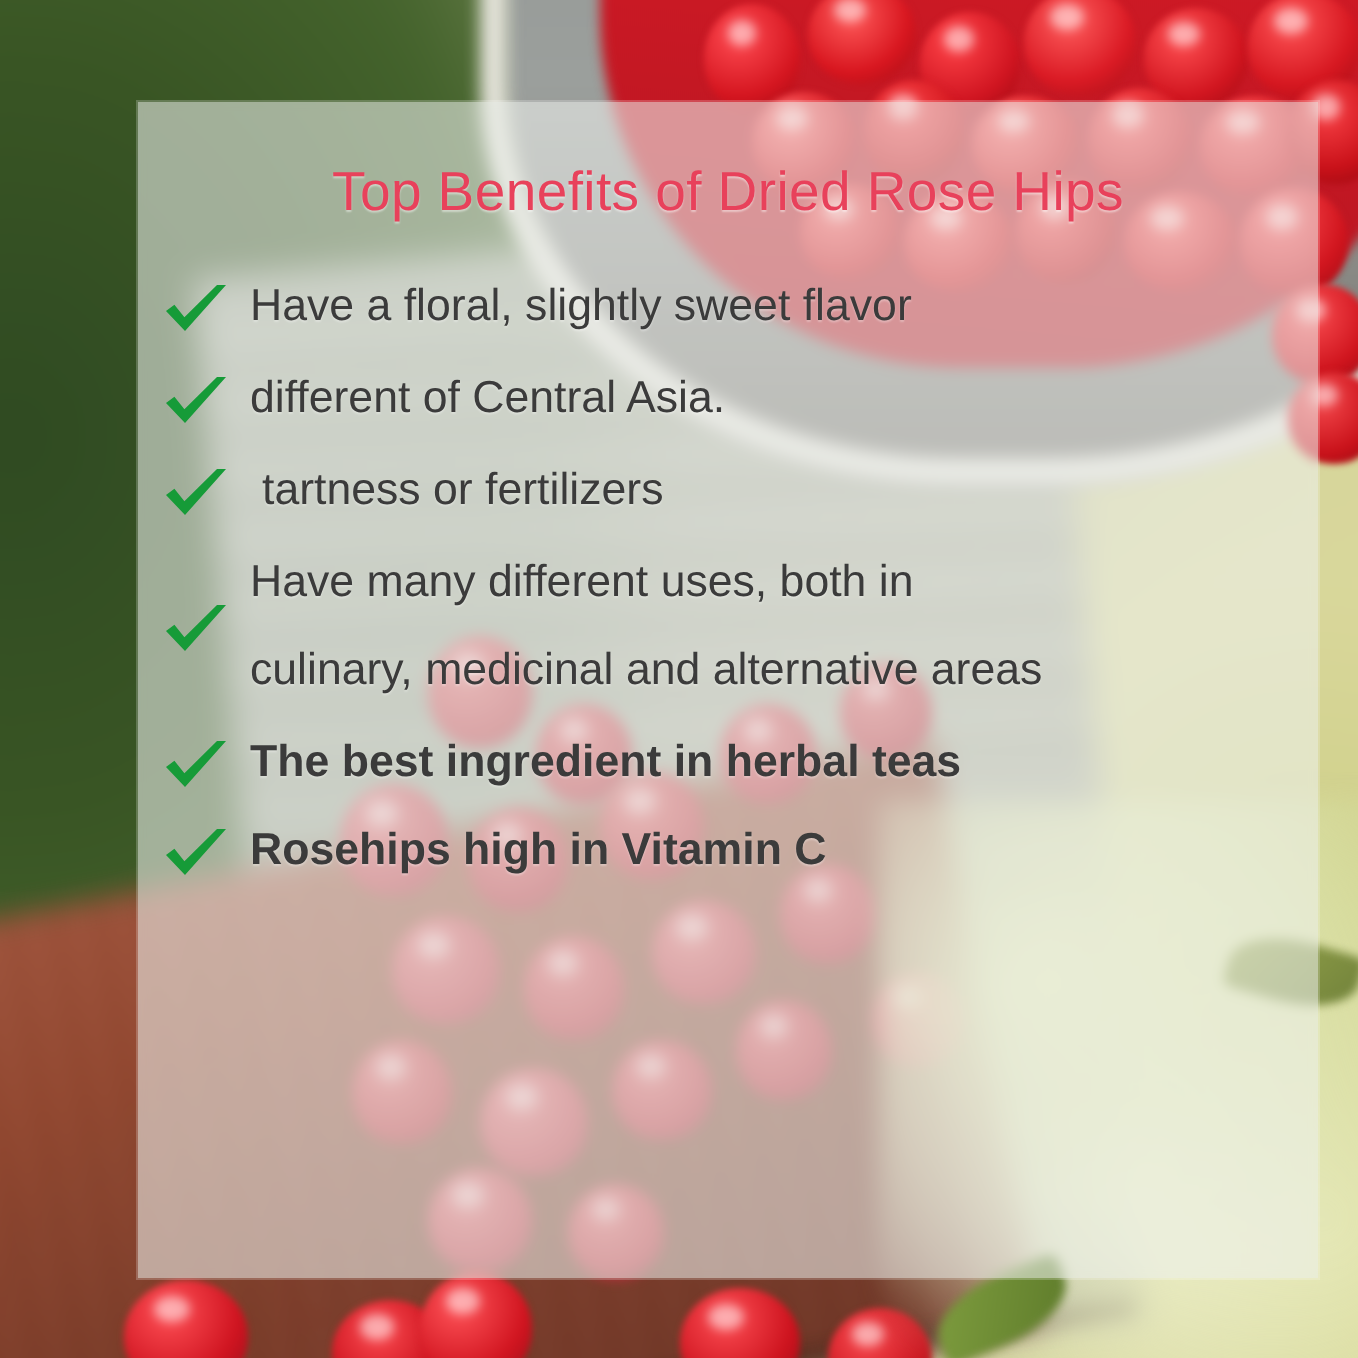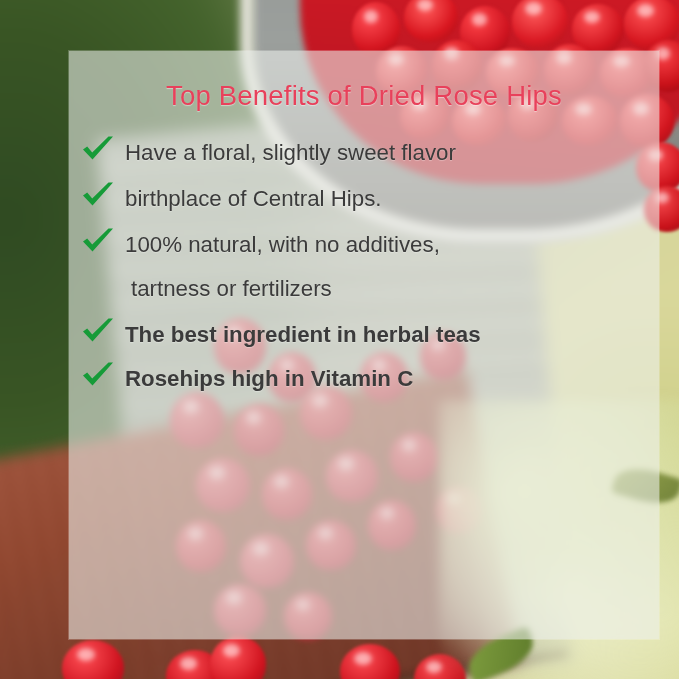--- a/index.html
+++ b/index.html
@@ -188,21 +188,21 @@
   .list {
     position: absolute;
     left: 12px;
     right: 8px;
     top: 80px;
   }
 
   .item {
     position: relative;
     display: flex;
-    align-items: flex-start;
+    align-items: center;
     margin-bottom: 2px;
   }
   .check {
     flex: 0 0 auto;
     width: 44px;
     padding-top: 3px;
     text-align: left;
     line-height: 1;
   }
   .check svg { display: block; }
@@ -306,36 +306,46 @@
           </span>
         </div>
 
         <div class="item">
           <span class="check">
             <svg width="34" height="30" viewBox="0 0 34 30" aria-hidden="true">
               <path d="M2 15.5 L11.5 25.5 L32 2.5 L27.5 2.5 L11.2 18.6 L6.2 12.4 Z" fill="#169b38"></path>
             </svg>
           </span>
           <span class="lines">
-            <span class="line" style="display:block">birthplace of Central Hips.</span>
+            <span class="line" style="display:block">different of Central Asia.</span>
           </span>
         </div>
 
         <div class="item">
           <span class="check">
             <svg width="34" height="30" viewBox="0 0 34 30" aria-hidden="true">
               <path d="M2 15.5 L11.5 25.5 L32 2.5 L27.5 2.5 L11.2 18.6 L6.2 12.4 Z" fill="#169b38"></path>
             </svg>
           </span>
           <span class="lines">
-            <span class="line" style="display:block">100% natural, with no additives,</span>
             <span class="line indent" style="display:block"> tartness or fertilizers</span>
           </span>
         </div>
 
+        <div class="item">
+          <span class="check">
+            <svg width="34" height="30" viewBox="0 0 34 30" aria-hidden="true">
+              <path d="M2 15.5 L11.5 25.5 L32 2.5 L27.5 2.5 L11.2 18.6 L6.2 12.4 Z" fill="#169b38"></path>
+            </svg>
+          </span>
+          <span class="lines">
+            <span class="line" style="display:block">Have many different uses, both in</span>
+            <span class="line" style="display:block">culinary, medicinal and alternative areas</span>
+          </span>
+        </div>
 
         <div class="item tight">
           <span class="check">
             <svg width="34" height="30" viewBox="0 0 34 30" aria-hidden="true">
               <path d="M2 15.5 L11.5 25.5 L32 2.5 L27.5 2.5 L11.2 18.6 L6.2 12.4 Z" fill="#169b38"></path>
             </svg>
           </span>
           <span class="lines">
             <span class="line" style="display:block">The best ingredient in herbal teas</span>
           </span>

